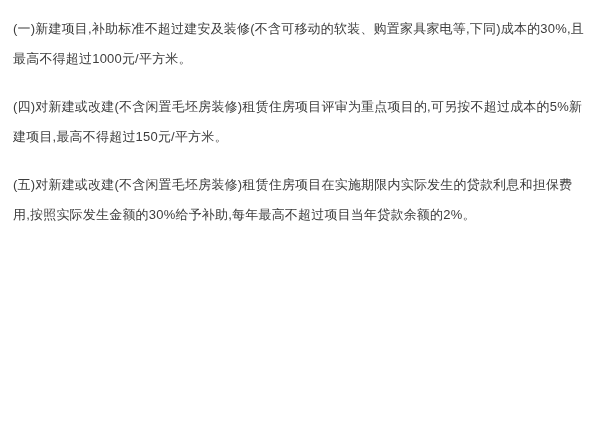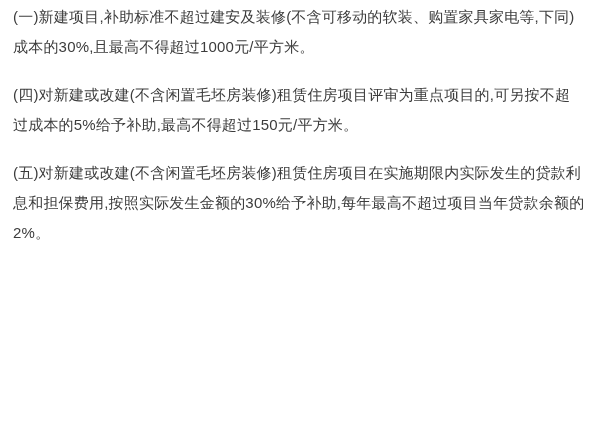--- a/index.html
+++ b/index.html
@@ -12,29 +12,29 @@
     width: 600px;
     height: 428px;
     box-sizing: border-box;
     background: #ffffff;
     color: #3c3c3c;
     padding: 2px 15px 0 13px;
     overflow: hidden;
     font-family: "Liberation Sans", "DejaVu Sans", sans-serif;
   }
   .doc-paragraph {
-    margin: 0 0 18px 0;
-    font-size: 15px;
+    margin: 12px 0 18px 0;
+    font-size: 13px;
     line-height: 30px;
     font-weight: 400;
     text-align: left;
     letter-spacing: 0.2px;
     word-break: break-all;
   }
 </style>
 </head>
 <body>
 
 <div class="doc-page">
   <p class="doc-paragraph">(一)新建项目,补助标准不超过建安及装修(不含可移动的软装、购置家具家电等,下同)成本的30%,且最高不得超过1000元/平方米。</p>
-  <p class="doc-paragraph">(四)对新建或改建(不含闲置毛坯房装修)租赁住房项目评审为重点项目的,可另按不超过成本的5%给予补助,最高不得超过150元/平方米。</p>
+  <p class="doc-paragraph">(四)对新建或改建(不含闲置毛坯房装修)租赁住房项目评审为重点项目的,可另按不超过成本的5%新建项目,最高不得超过150元/平方米。</p>
   <p class="doc-paragraph">(五)对新建或改建(不含闲置毛坯房装修)租赁住房项目在实施期限内实际发生的贷款利息和担保费用,按照实际发生金额的30%给予补助,每年最高不超过项目当年贷款余额的2%。</p>
 </div>
 
 </body></html>

